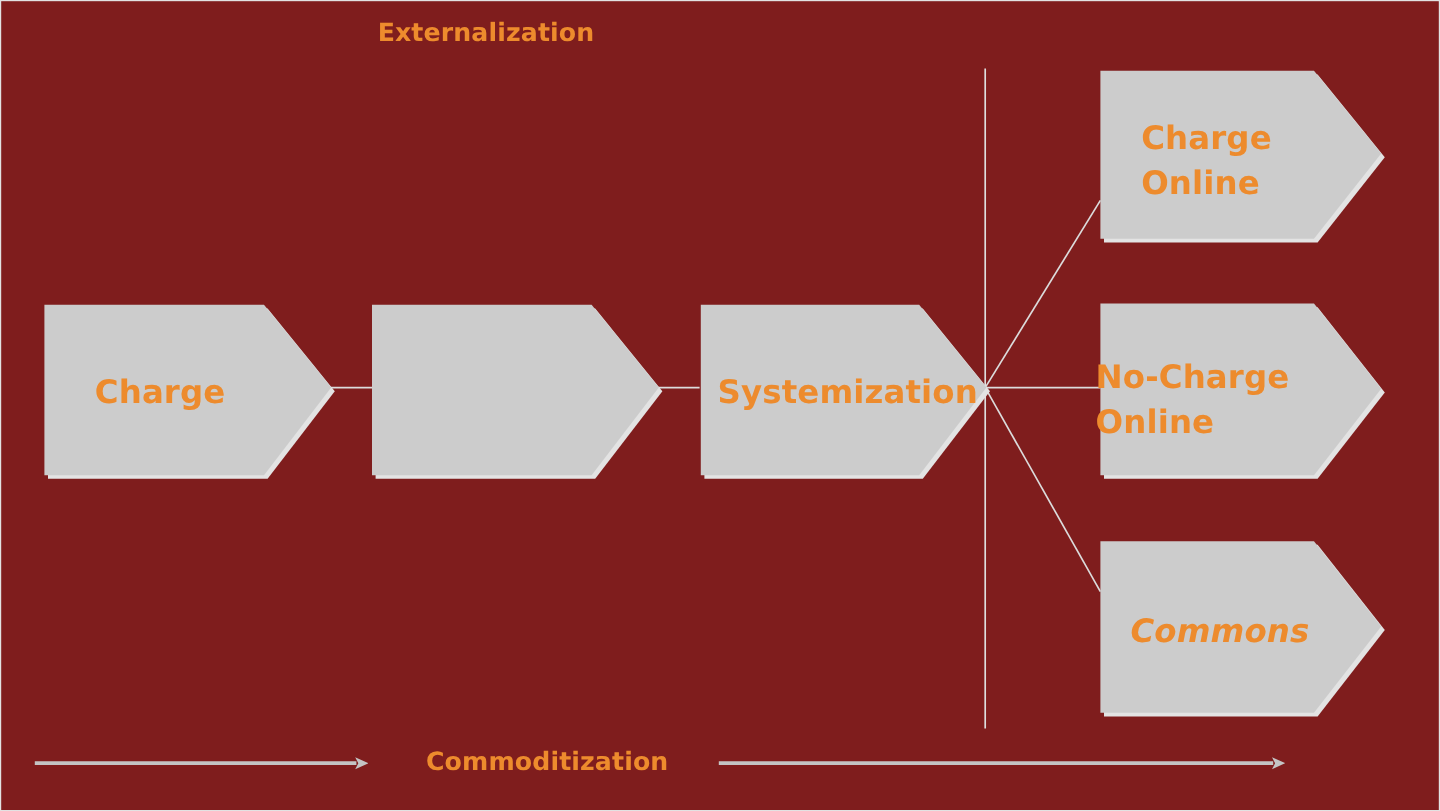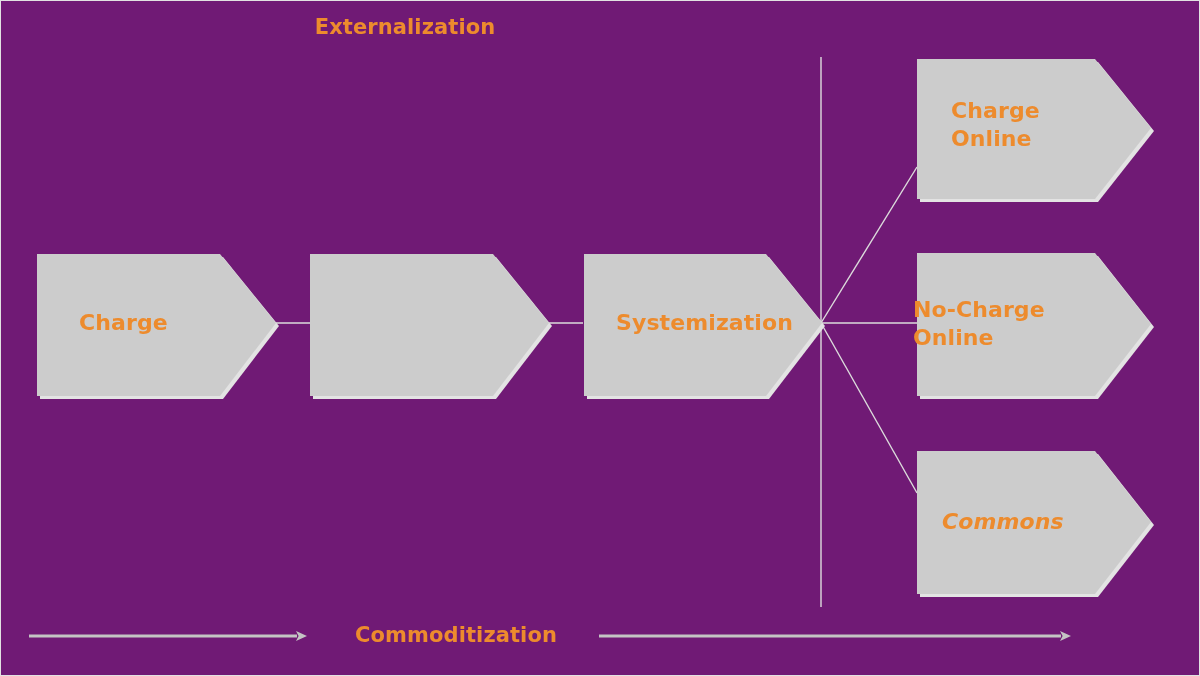--- a/index.html
+++ b/index.html
@@ -5,39 +5,39 @@
 <style>
   html, body {
     margin: 0;
     padding: 0;
     background: #ffffff;
   }
   #canvas {
     position: relative;
     width: 1200px;
     height: 676px;
-    background: #701a75;
+    background: #7f1d1d;
     border: 1px solid #e2e2e2;
     box-sizing: border-box;
     overflow: hidden;
     font-family: "DejaVu Sans", "Liberation Sans", sans-serif;
   }
   #svg-layer {
     position: absolute;
     left: 0;
     top: 0;
     width: 1200px;
     height: 676px;
   }
   .chev-label {
     position: absolute;
     color: #ED8B2D;
     font-weight: 700;
-    font-size: 22px;
-    line-height: 28px;
+    font-size: 27px;
+    line-height: 38px;
     letter-spacing: 0.1px;
     white-space: pre-line;
     pointer-events: none;
   }
   .axis-label {
     position: absolute;
     color: #ED8B2D;
     font-weight: 700;
     font-size: 21px;
     line-height: 27px;
@@ -53,21 +53,21 @@
   }
   #label-commoditization {
     left: 0;
     top: 621px;
     width: 1200px;
     text-align: center;
     transform: translateX(-145px);
   }
   #label-bespoke       { left: 78px;  top: 308px; }
   #label-standard      { left: 313px; top: 308px; }
-  #label-system        { left: 597px; top: 308px; margin-left: 18px; }
+  #label-system        { left: 597px; top: 308px; }
   #label-charge        { left: 950px; top: 96px;  }
   #label-nocharge      { left: 912px; top: 295px; }
   #label-commons       { left: 941px; top: 507px; font-style: italic; }
 </style>
 </head>
 <body>
 
 <div id="canvas">
 
   <svg id="svg-layer" viewBox="0 0 1200 676" xmlns="http://www.w3.org/2000/svg">

